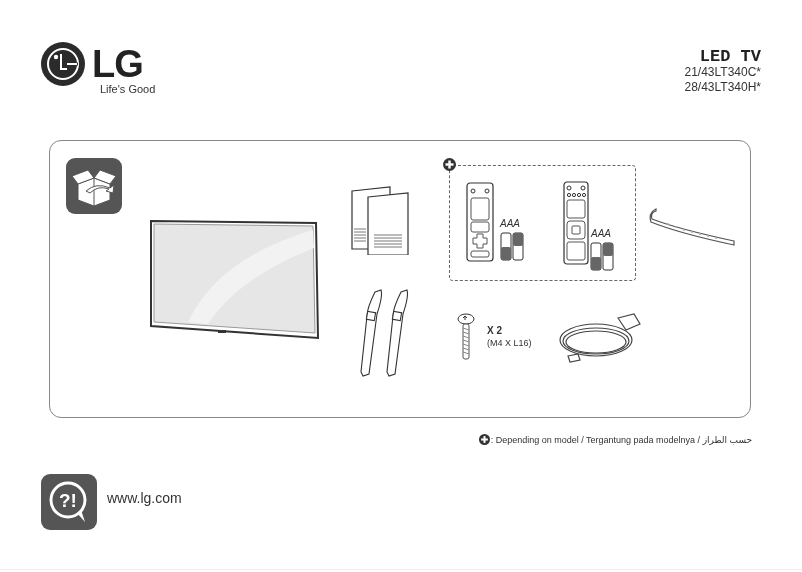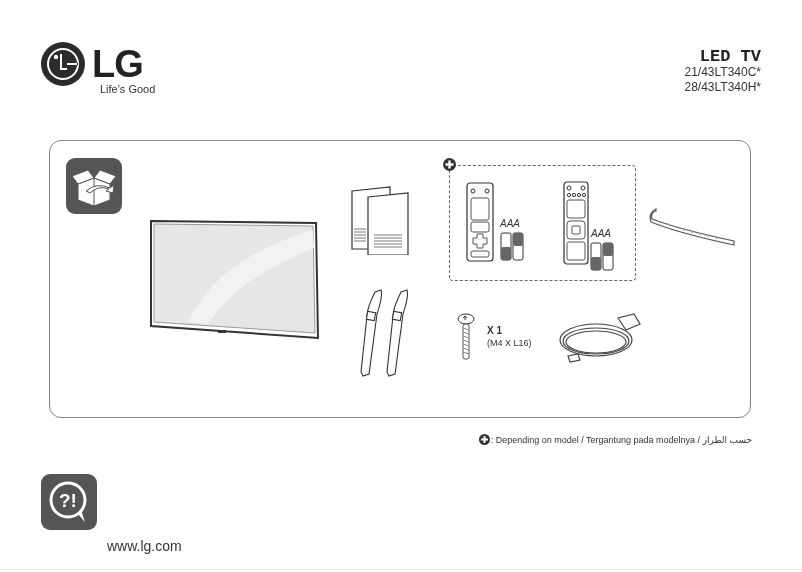--- a/index.html
+++ b/index.html
@@ -13,21 +13,21 @@
   .title-block .t2 { font-size:12px; line-height:15px; color:#333; }
   .panel { left:49px; top:140px; width:702px; height:278px; border:1.2px solid #888; border-radius:12px; box-sizing:border-box; }
   .box-icon { left:66px; top:158px; width:56px; height:56px; background:#555; border-radius:9px; }
   .optional-box { left:449px; top:165px; width:187px; height:116px; border:1.5px dashed #666; border-radius:4px; box-sizing:border-box; }
   .plus-badge { left:443px; top:158px; width:13px; height:13px; }
   .aaa { font-size:10px; color:#333;font-style:italic; }
   .screw-label { left:487px; top:325px; font-size:9px; line-height:12px; color:#333; }
   .screw-label b { font-size:10px; }
   .footnote { right:50px; top:434px; font-size:9px; color:#333; display:flex; align-items:center; gap:1px; }
   .help-icon { left:41px; top:474px; width:56px; height:56px; background:#555; border-radius:9px; }
-  .url { left:107px; top:490px; font-size:14px; color:#333;margin-top:48px; }
+  .url { left:107px; top:490px; font-size:14px; color:#333; }
   .bottom-line { left:0; top:569px; width:802px; height:1px; background:#ececec; }
 </style>
 </head>
 <body>
 
 <svg class="abs logo-circle" viewBox="0 0 44 44">
   <circle cx="22" cy="22" r="22" fill="#2b2b2b"></circle>
   <circle cx="22" cy="22" r="15" fill="none" stroke="#fff" stroke-width="2"></circle>
   <circle cx="15" cy="15" r="2.2" fill="#fff"></circle>
   <path d="M20 12 V27 H26" fill="none" stroke="#fff" stroke-width="2"></path>
@@ -156,21 +156,21 @@
       <line x1="6" y1="15" x2="12" y2="17"></line>
       <line x1="6" y1="19" x2="12" y2="21"></line>
       <line x1="6" y1="23" x2="12" y2="25"></line>
       <line x1="6" y1="27" x2="12" y2="29"></line>
       <line x1="6" y1="31" x2="12" y2="33"></line>
       <line x1="6" y1="35" x2="12" y2="37"></line>
       <line x1="6" y1="39" x2="12" y2="41"></line>
     </g>
 </svg>
 <div class="abs screw-label">
-  <b>X 1</b><br>
+  <b>X 2</b><br>
   <span>(M4 X L16)</span>
 </div>
 
 <svg class="abs" style="left:556px;top:310px" width="90" height="56" viewBox="0 0 90 56">
   <g fill="none" stroke="#444" stroke-width="1.2">
     <ellipse cx="40" cy="30" rx="36" ry="16"></ellipse>
     <ellipse cx="40" cy="31" rx="33" ry="13"></ellipse>
     <ellipse cx="40" cy="32" rx="30" ry="11"></ellipse>
   </g>
   <path d="M62 8 L78 4 L84 14 L70 20 Z" fill="#fff" stroke="#444" stroke-width="1.2"></path>

